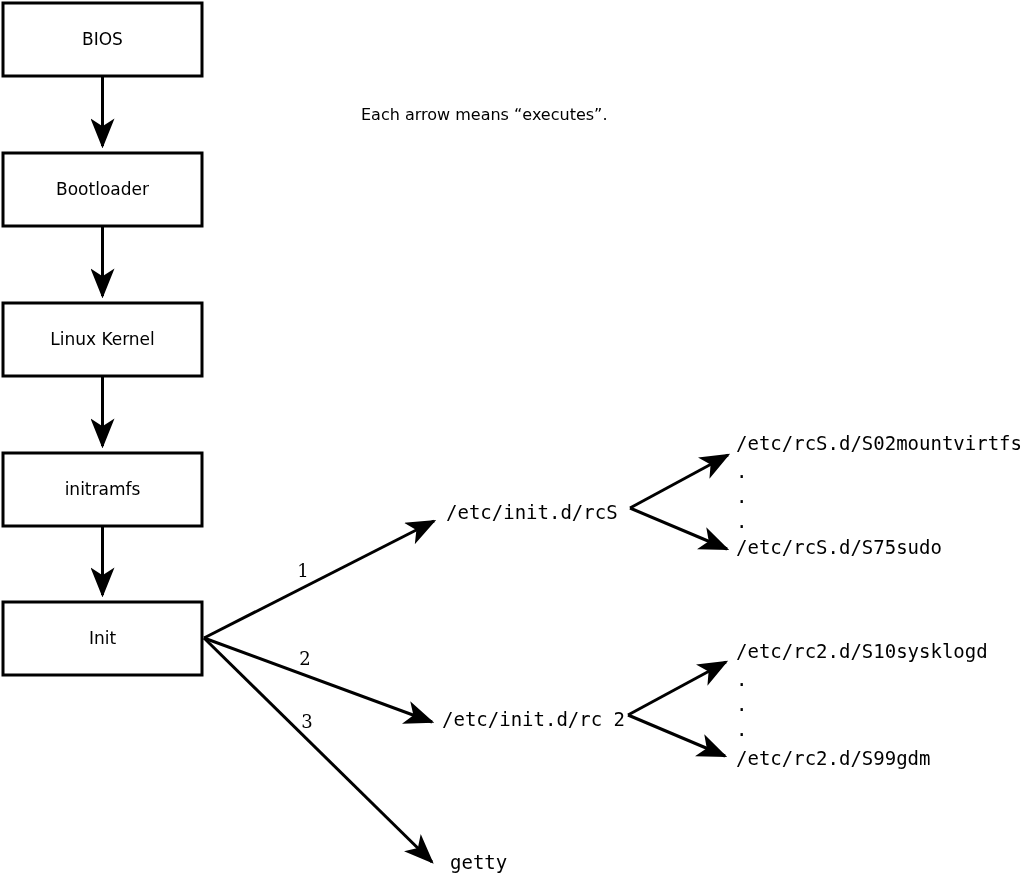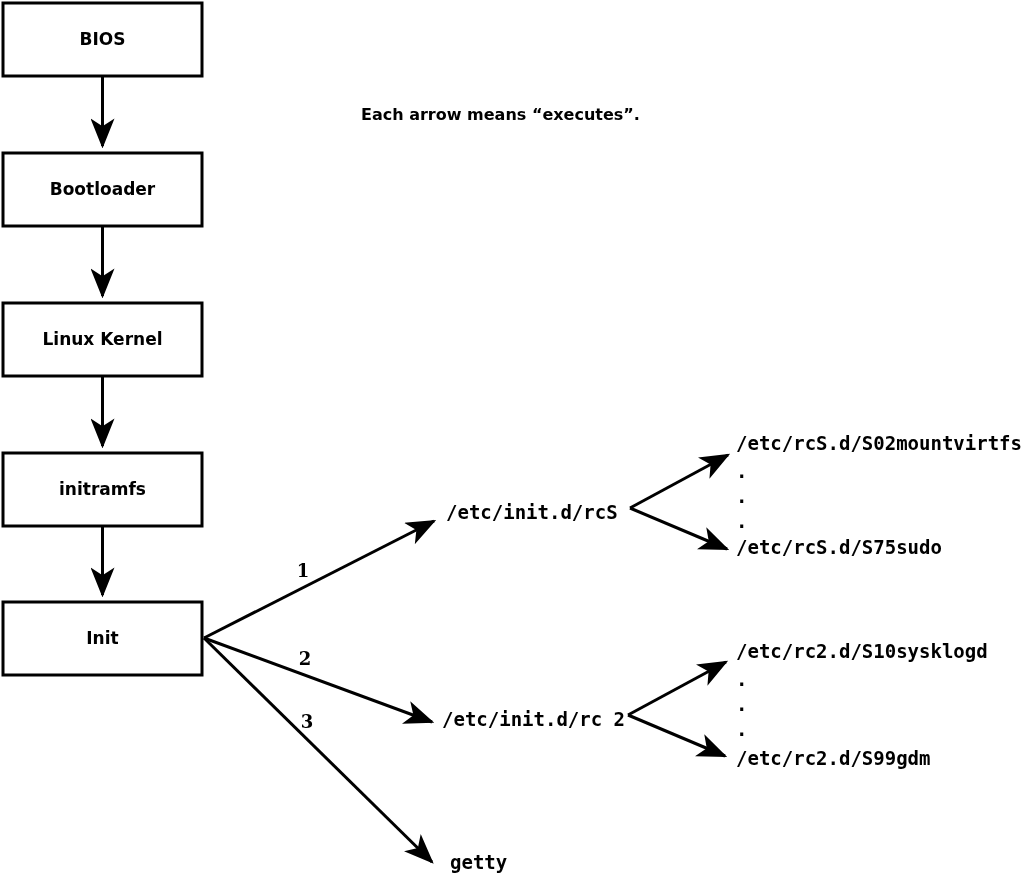--- a/index.html
+++ b/index.html
@@ -10,21 +10,20 @@
   body {
     font-family: "Liberation Sans", sans-serif;
     color: #000000;
   }
   #canvas {
     position: relative;
     width: 1024px;
     height: 875px;
     background: #ffffff;
     overflow: hidden;
-    font-weight: bold;
   }
   #diagram-svg {
     position: absolute;
     left: 0;
     top: 0;
     width: 1024px;
     height: 875px;
   }
   .box-label {
     font-family: "DejaVu Sans", "Liberation Sans", sans-serif;

